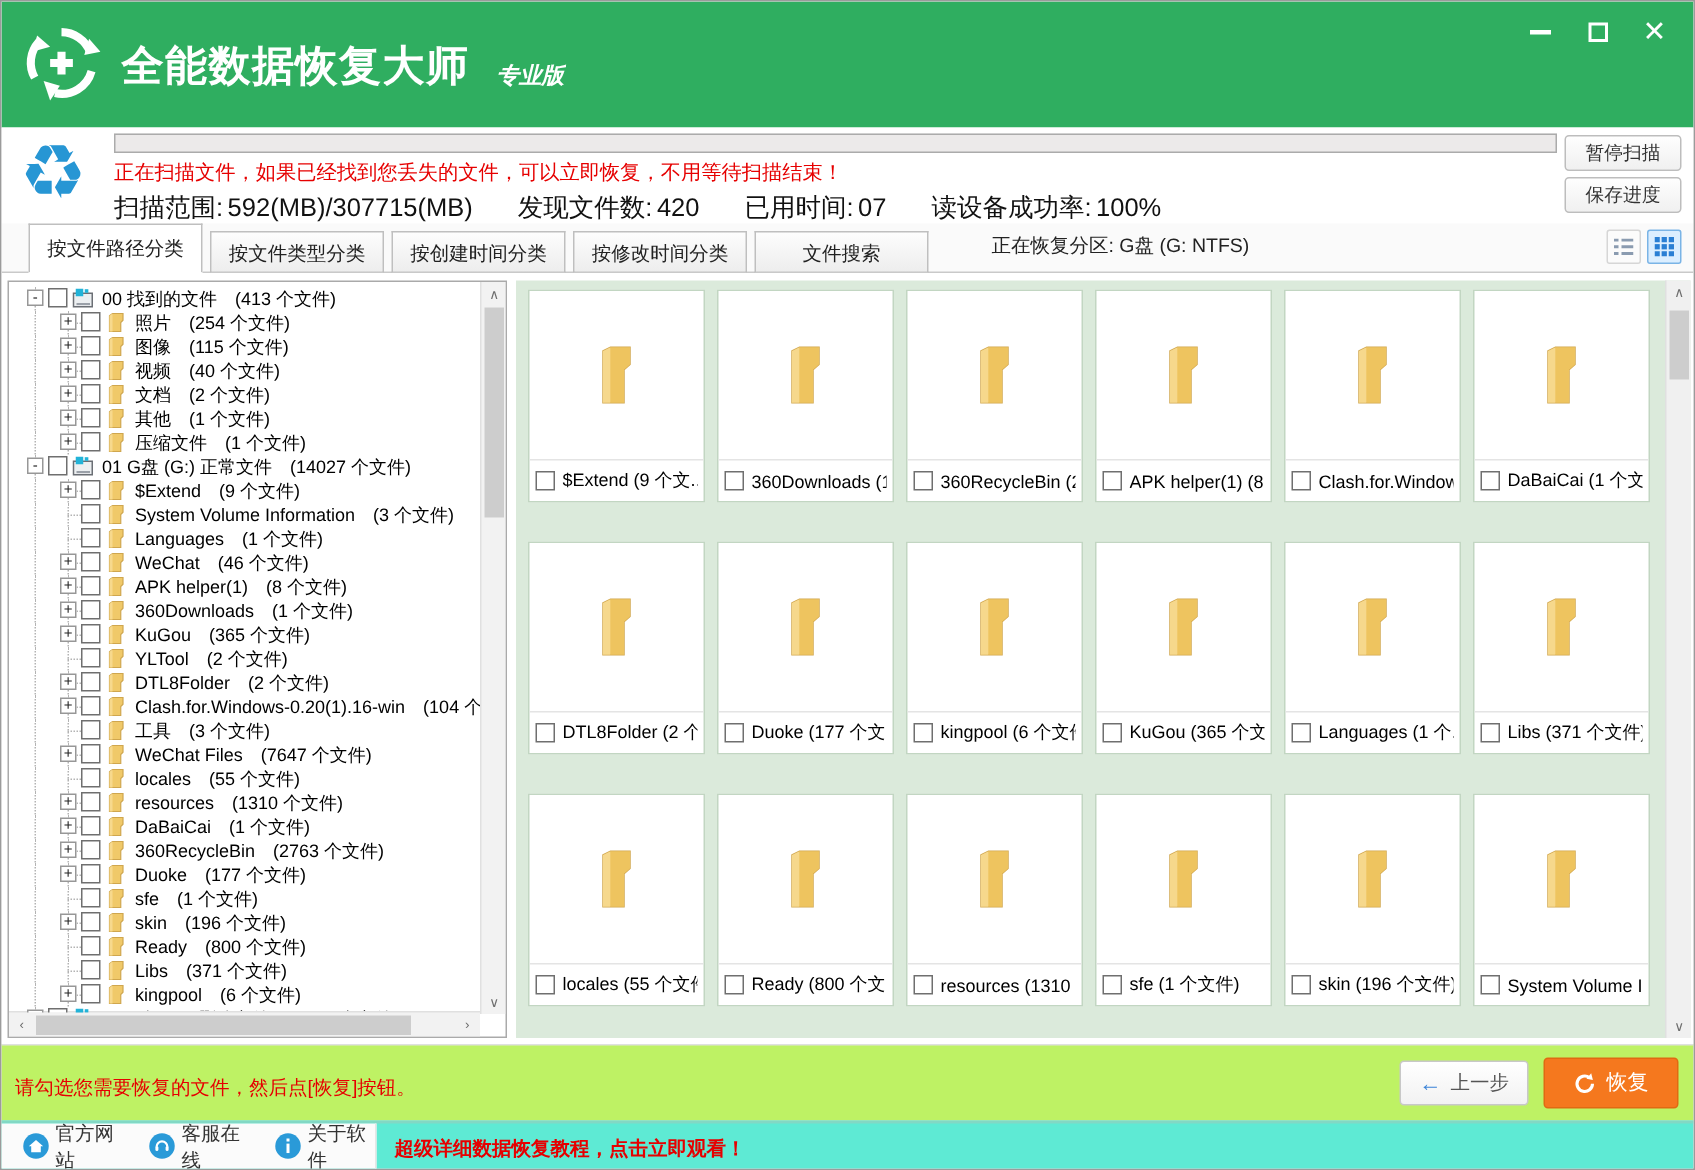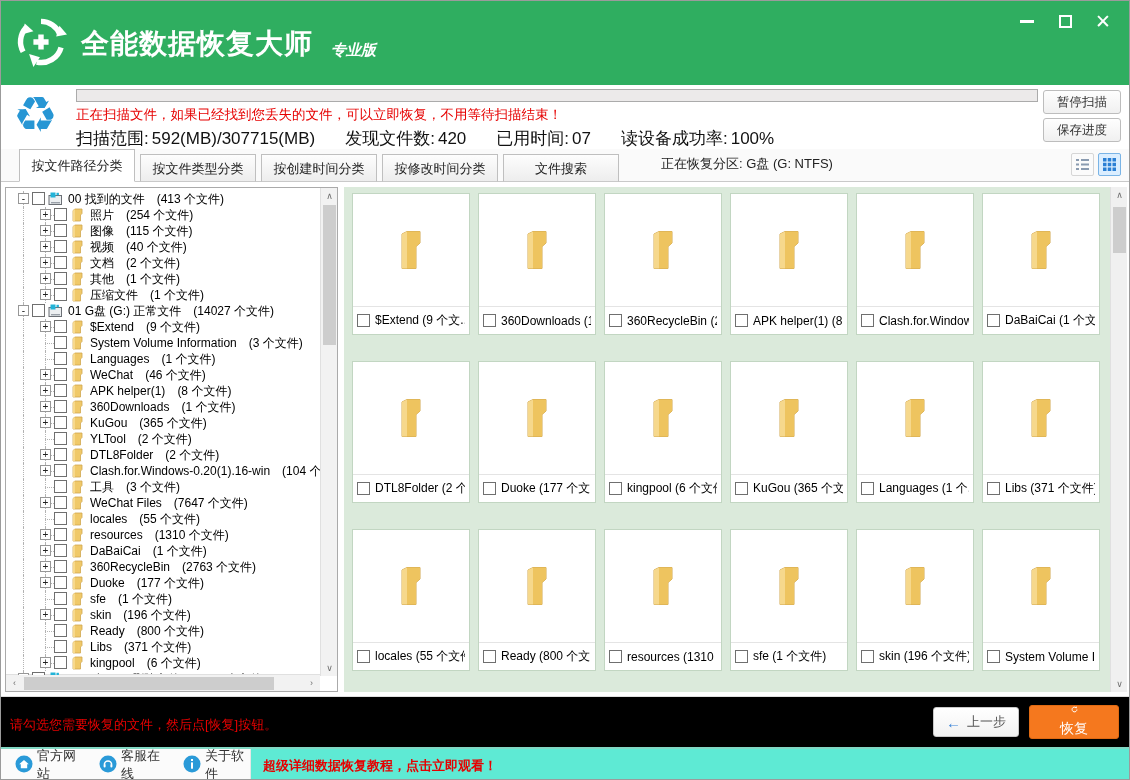--- a/index.html
+++ b/index.html
@@ -86,30 +86,30 @@
                 display:flex; flex-wrap:wrap; align-content:flex-start; overflow:hidden; }
   .cell { width:118px; height:142px; margin:0 8px 26px 0; background:#fff; border:1px solid #c2d6c2; cursor:pointer; }
   .cell-icon { height:112px; display:flex; align-items:center; justify-content:center; }
   .cell-label { height:28px; border-top:1px solid #e4e4e4; display:flex; align-items:center; padding:0 4px; }
   .cell-label .cbox2 { width:13px; height:13px; border:1px solid #6f6f6f; background:#fff; flex:none; cursor:pointer; }
   .cell-label span { margin-left:5px; font-size:12px; white-space:nowrap; overflow:hidden; }
   .grid-panel .sb-v { height:505px; background:#f0f0f0; }
   .grid-panel .sb-v .sb-thumb { left:2px; width:13px; top:20px; height:46px; }
 
   
-  .actionbar { position:absolute; top:695px; left:0; right:0; height:51px; background:#000000; border-top:1px solid #e0e0e0; }
+  .actionbar { position:absolute; top:695px; left:0; right:0; height:51px; background:#bef264; border-top:1px solid #e0e0e0; }
   .hint { position:absolute; left:9px; top:19px; color:#e60000; font-size:13px; }
   .btn-back { position:absolute; right:110px; top:10px; width:86px; height:30px;
               background:linear-gradient(#fff,#f2f2f2); border:1px solid #c8c8c8; border-radius:3px;
               display:flex; align-items:center; justify-content:center; gap:6px;
               font-size:13px; color:#555; cursor:pointer; }
   .btn-back .arrow { color:#3d85d8; font-weight:bold; font-size:15px; line-height:1; }
   .btn-recover { position:absolute; right:10px; top:8px; width:90px; height:34px; background:#f5781e;
                  border:1px solid #e06a12; border-radius:3px; display:flex; align-items:center; justify-content:center;
-                 gap:7px; font-size:14px; color:#fff; cursor:pointer;flex-direction:column; }
+                 gap:7px; font-size:14px; color:#fff; cursor:pointer; }
 
   
   .footer { position:absolute; top:746px; left:0; right:0; height:34px; background:#5eead4;
             border-top:2px solid #82d8c4; }
   .footer-links { position:absolute; left:0; top:0; bottom:0; width:250px; background:#fbfbfb;
                   border-right:1px solid #e6e6e6; display:flex; align-items:center; padding-left:14px; gap:17px; }
   .f-link { display:flex; align-items:center; gap:4px; font-size:13px; color:#333; cursor:pointer; }
   .promo { position:absolute; left:262px; top:8px; color:#e60000; font-size:13px; font-weight:bold; cursor:pointer; }
 </style>
 </head>

